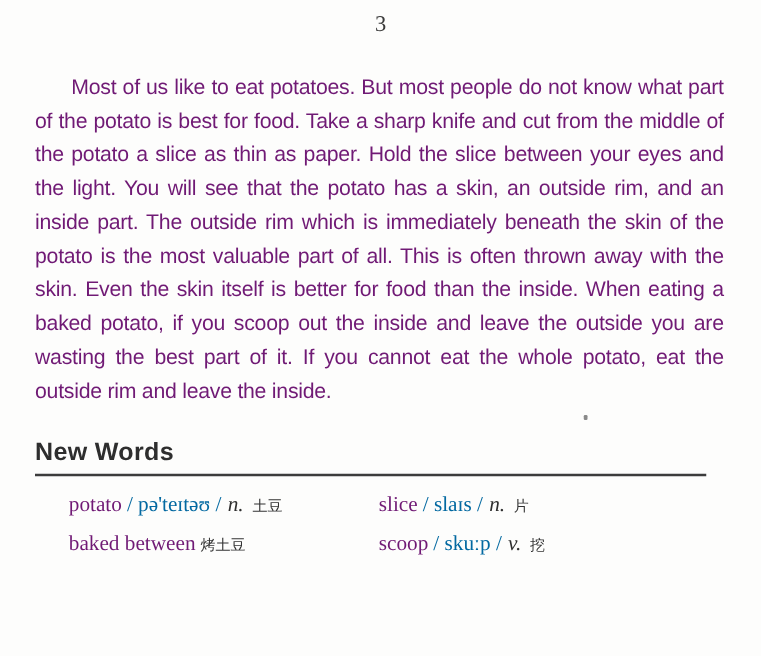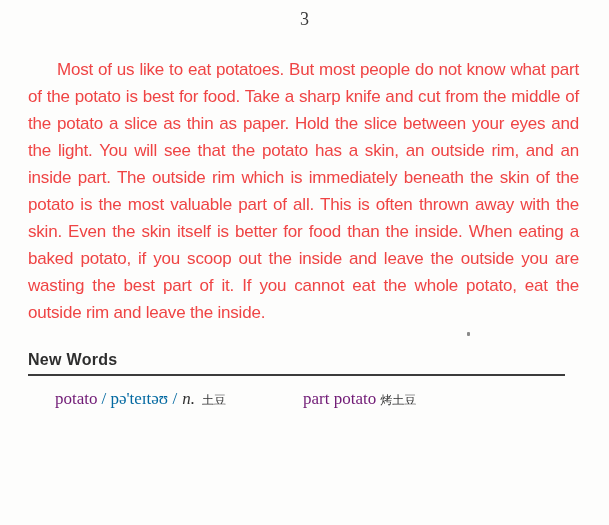--- a/index.html
+++ b/index.html
@@ -34,21 +34,21 @@
     top: 56px;
     left: 28px;
     width: 551px;
     margin: 0;
     font-family: "Liberation Sans", sans-serif;
     font-size: 17px;
     line-height: 27px;
     letter-spacing: -0.2px;
     text-align: justify;
     text-indent: 29px;
-    color: #ef4444;
+    color: #701a75;
   }
 
   
   .speck {
     position: absolute;
     left: 467px;
     top: 332px;
     width: 3px;
     height: 4px;
     background: #8a8a8a;
@@ -59,21 +59,21 @@
   .new-words {
     position: absolute;
     top: 351px;
     left: 28px;
     width: 537px;
   }
   .new-words-heading {
     margin: 0;
     font-family: "Liberation Sans", sans-serif;
     font-weight: bold;
-    font-size: 16px;
+    font-size: 20px;
     letter-spacing: 0.3px;
     color: #2e2e2e;
   }
   .heading-rule {
     margin-top: 5px;
     height: 0;
     border: none;
     border-top: 2.5px solid #3c3c3c;
     width: 100%;
   }
@@ -121,25 +121,31 @@
   <div class="new-words">
     <h2 class="new-words-heading">New Words</h2>
     <hr class="heading-rule">
 
     <div class="vocab-grid">
 
       <div class="vocab-entry">
         <span class="vocab-word">potato</span><span class="vocab-phon">/ pə'teɪtəʊ /</span><span class="vocab-pos">n.</span><span class="vocab-meaning">土豆</span>
       </div>
 
+      <div class="vocab-entry">
+        <span class="vocab-word">slice</span><span class="vocab-phon">/ slaɪs /</span><span class="vocab-pos">n.</span><span class="vocab-meaning">片</span>
+      </div>
 
 
 
 
       <div class="vocab-entry">
-        <span class="vocab-word">part potato</span><span class="vocab-meaning">烤土豆</span>
+        <span class="vocab-word">baked between</span><span class="vocab-meaning">烤土豆</span>
       </div>
 
+      <div class="vocab-entry">
+        <span class="vocab-word">scoop</span><span class="vocab-phon">/ skuːp /</span><span class="vocab-pos">v.</span><span class="vocab-meaning">挖</span>
+      </div>
 
     </div>
   </div>
 
 </div>
 
 </body></html>

